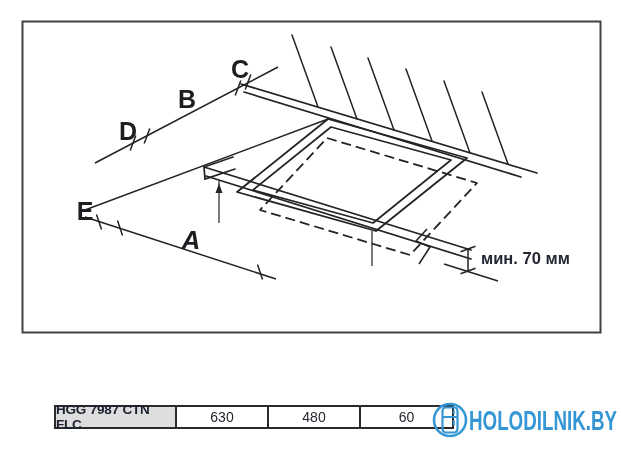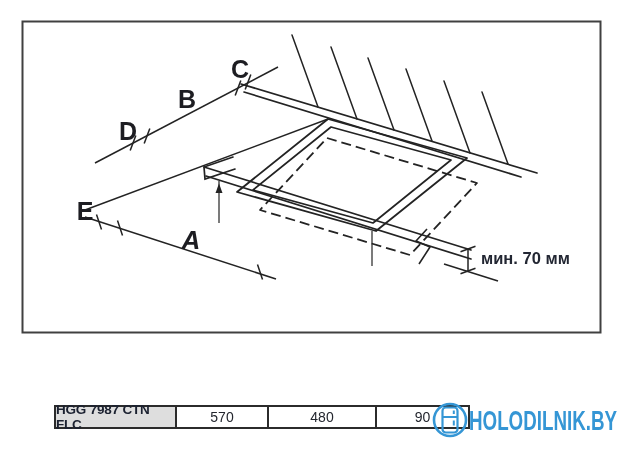--- a/index.html
+++ b/index.html
@@ -37,21 +37,21 @@
     display:flex;align-items:center;justify-content:center;
     box-sizing:border-box;height:100%;
     font-size:14px;color:#23262e;
   }
   .spec-cell.model{
     width:121px;background:#dedede;
     font-weight:bold;font-size:13.5px;color:#1b2130;
     letter-spacing:-0.2px;
   }
   .spec-cell.v1{width:92px;}
-  .spec-cell.v2{width:108px;}
+  .spec-cell.v2{width:92px;}
   .spec-cell.v3{width:93px;}
   .table-stub{
     position:absolute;left:428px;top:405px;width:7px;height:24px;
     border-top:2px solid #2b2b2b;border-bottom:2px solid #2b2b2b;
     box-sizing:border-box;
   }
   
   .logo{position:absolute;left:431px;top:400px;width:190px;height:40px;}
 </style>
 </head>
@@ -125,23 +125,23 @@
     <text class="dim-label" x="187" y="108" font-size="25" text-anchor="middle">B</text>
     <text class="dim-label" x="240" y="78" font-size="25" text-anchor="middle">C</text>
     <text class="dim-label" x="128" y="140" font-size="25" text-anchor="middle">D</text>
     <text class="dim-label" x="85" y="220" font-size="25" text-anchor="middle">E</text>
     <text class="dim-label" x="191" y="249" font-size="26" text-anchor="middle" font-style="italic">A</text>
     <text class="min-label" x="481" y="264" font-size="16.5" text-anchor="start">мин. 70 мм</text>
   </svg>
 
   <div class="spec-table">
     <div class="spec-cell model">HGG 7987 CTN FLC</div>
-    <div class="spec-cell v1">570</div>
+    <div class="spec-cell v1">630</div>
     <div class="spec-cell v2">480</div>
-    <div class="spec-cell v3">90</div>
+    <div class="spec-cell v3">60</div>
   </div>
   <div class="table-stub"></div>
 
   <svg class="logo" width="190" height="40" viewBox="0 0 190 40">
     <g stroke="#3596d5" fill="none">
       <circle cx="19" cy="20" r="16" stroke-width="2.6"></circle>
       <rect x="11.5" y="7.5" width="15" height="25" rx="3.2" stroke-width="2.2"></rect>
       <line x1="11.5" y1="17" x2="26.5" y2="17" stroke-width="2"></line>
       <line x1="22.8" y1="10.5" x2="22.8" y2="14" stroke-width="2"></line>
       <line x1="22.8" y1="20.5" x2="22.8" y2="25.5" stroke-width="2"></line>

